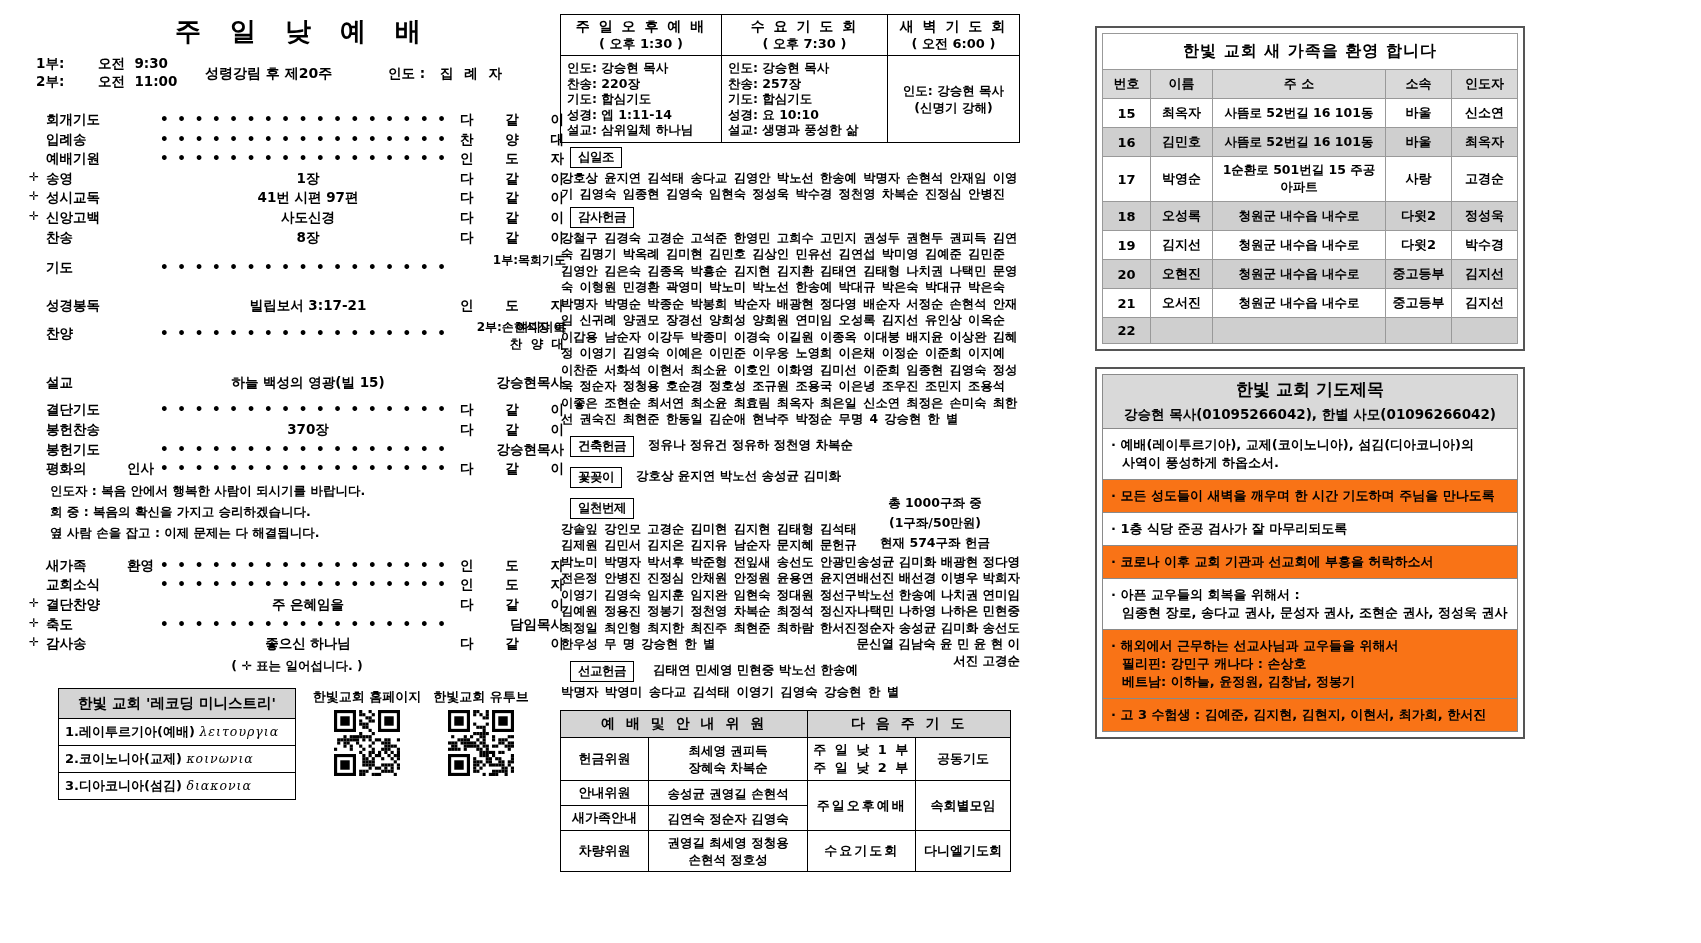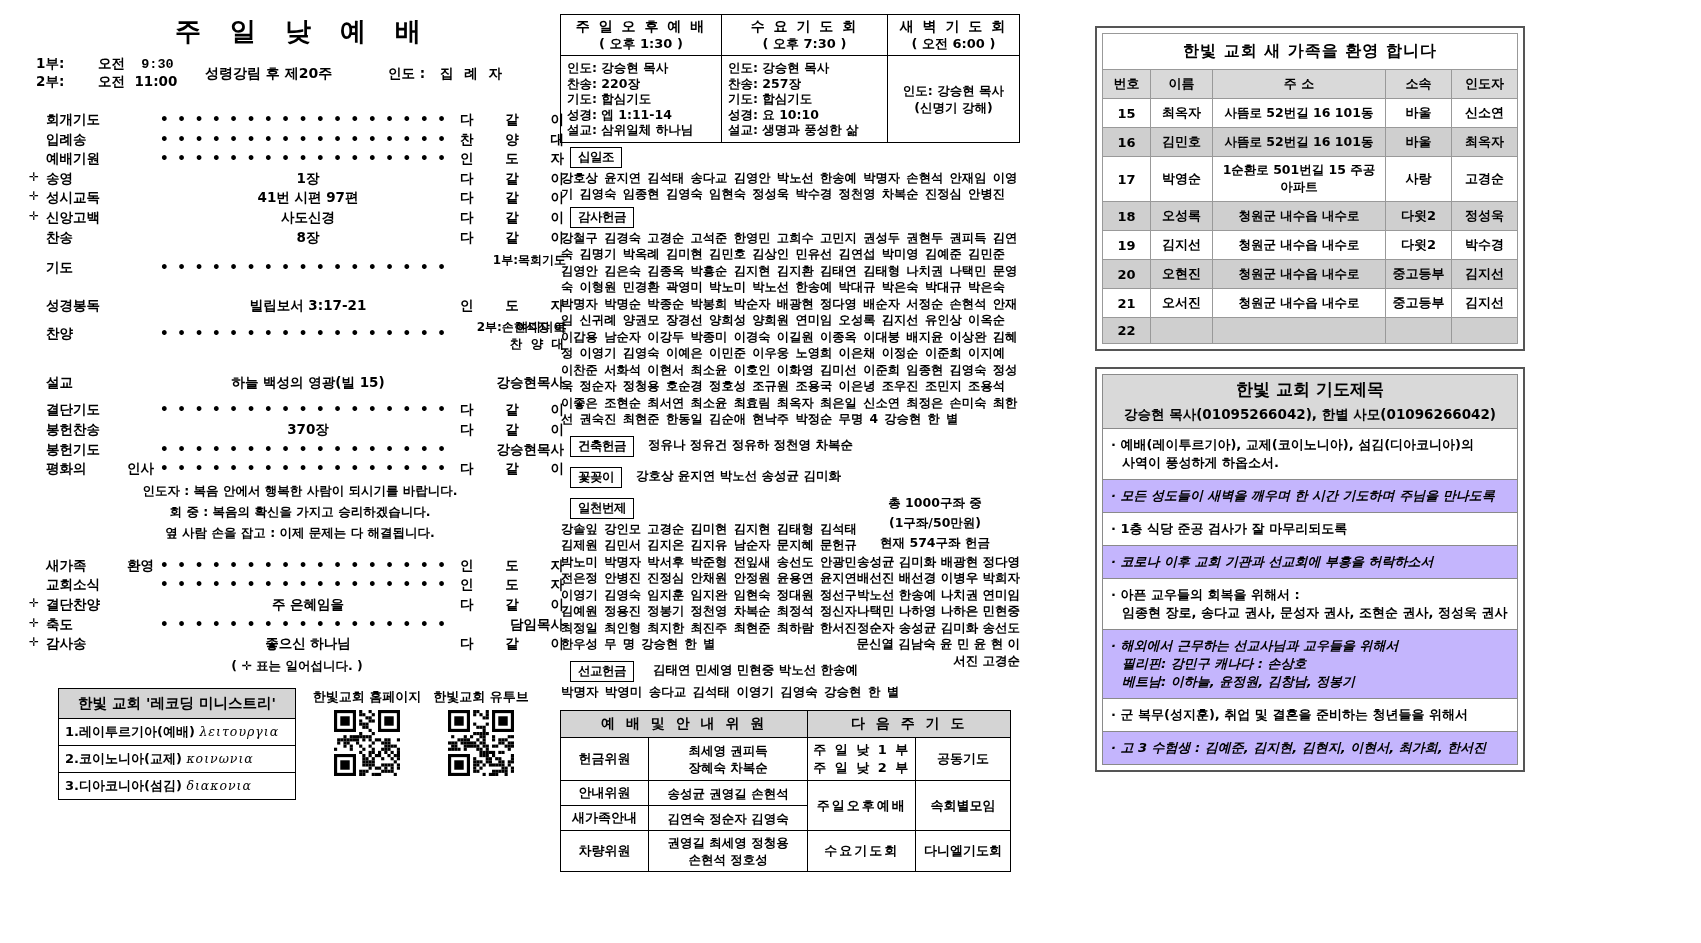--- a/index.html
+++ b/index.html
@@ -19,21 +19,21 @@
   .col-right  { position:absolute; left:1095px; top:26px; width:430px;  height:800px; }
 
   
   .wtitle {
     text-align:center; font-weight:bold; font-size:26px; letter-spacing:10px;
     margin:6px 0 2px 36px;
   }
   .wsub { position:relative; height:42px; font-size:13.5px; font-weight:bold; margin-top:6px;}
   .wsub .t1 { position:absolute; left:16px; top:0px; }
   .wsub .t2 { position:absolute; left:16px; top:18px; }
-  .wsub .v1 { position:absolute; left:78px; top:0px;font-family:Liberation Mono, monospace; }
+  .wsub .v1 { position:absolute; left:78px; top:0px; }
   .wsub .v2 { position:absolute; left:78px; top:18px; }
   .wsub .season { position:absolute; left:185px; top:10px; font-size:14px;}
   .wsub .leadlbl { position:absolute; left:368px; top:10px; }
   .wsub .leadval { position:absolute; left:420px; top:10px; letter-spacing:3px;}
 
   .order { margin-top:14px; font-size:13.5px; font-weight:bold; }
   .orow { position:relative; height:19.6px; white-space:nowrap; }
   .orow .cross { position:absolute; left:9px; top:0; font-size:12px; }
   .orow .oname { position:absolute; left:26px; top:0; width:108px; text-align:justify;
                  text-align-last:justify; letter-spacing:0px; }
@@ -45,21 +45,21 @@
   .orow .owho  { position:absolute; left:440px; top:0; width:104px; text-align:justify;
                  text-align-last:justify; }
   .orow .owho.nosp { text-align-last:right; text-align:left;font-family:Liberation Serif, serif;}
   .orow.tall { height:38px; }
   .orow .who2a { position:absolute; left:404px; top:-7px; width:142px; text-align:right; font-size:12px;}
   .orow .who2b { position:absolute; left:404px; top:13px; width:142px; text-align:right; font-size:12px;margin-top:47px;}
   .orow .who2c { position:absolute; left:418px; top:-6px; width:128px; text-align:right; font-size:12.5px;}
   .orow .who2d { position:absolute; left:418px; top:11px; width:128px; text-align:right; font-size:12.5px; letter-spacing:2px;}
   .gap6 { height:8px; }
   .gap10 { height:11px; }
-  .respon { font-size:12.5px; font-weight:bold; text-align:center; margin-left:30px; line-height:21px; }
+  .respon { font-size:12.5px; font-weight:bold; margin-left:30px; line-height:21px; }
   .footnote { text-align:center; font-size:12.5px; font-weight:bold; margin-top:3px; margin-left:24px;}
 
   
   .bottom-left { position:absolute; left:38px; top:680px; width:500px; }
   .rec-table { border-collapse:collapse; width:238px; float:left;border-radius:20px; }
   .rec-table td { border:1.5px solid #000; font-size:13px; font-weight:bold; padding:4px 6px; }
   .rec-table td.hd { background:#d4d4d4; text-align:center; font-size:14.5px; padding:5px; }
   .gk { font-family:"DejaVu Serif","Liberation Serif",serif; font-style:italic; font-weight:normal; font-size:12.5px; letter-spacing:1px;}
   .qr-wrap { float:left; margin-left:14px; }
   .qr-item { float:left; width:114px; text-align:center; }
@@ -108,21 +108,21 @@
   .nf-table tbody tr:nth-child(even) td { background:#cfcfcf; }
   .nf-table td.addr { font-weight:bold; font-size:12.5px; }
   .nf-c1 { width:48px; } .nf-c2 { width:62px; } .nf-c4 { width:66px; } .nf-c5 { width:66px; }
 
   .pr-wrap { border:2px solid #555; margin-top:16px; padding:5px; }
   .pr-table { border-collapse:collapse; width:100%; }
   .pr-table td { border:1px solid #8a8a8a; font-size:13px; font-weight:bold; padding:7px 8px;
                  line-height:18px; text-align:left; }
   .pr-table td.ttl { background:#d9d9d9; text-align:center; font-size:17px; padding:5px; border-bottom:none;}
   .pr-table td.sub { background:#d9d9d9; text-align:center; font-size:13.5px; padding:2px 8px 5px; border-top:none;}
-  .pr-table tr.alt td { background:#c4b5fd;font-style:italic; }
+  .pr-table tr.alt td { background:#f97316; }
   .pr-table .ind { display:block; padding-left:11px; }
 </style>
 </head>
 <body>
 
 <div class="page">
 
   <div class="col-left">
     <div class="wtitle">주  일  낮  예  배</div>
 
@@ -783,25 +783,20 @@
                 <span class="ind">임종현 장로, 송다교 권사, 문성자 권사, 조현순 권사, 정성욱 권사</span>
               </td>
             </tr>
             <tr class="alt">
               <td>
                 <div>· 해외에서 근무하는 선교사님과 교우들을 위해서</div>
                 <span class="ind">필리핀: 강민구   캐나다 : 손상호</span>
                 <span class="ind">베트남: 이하늘, 윤정원, 김창남, 정봉기</span>
               </td>
             </tr>
-            <tr>
-              <td>
-                <div>· 군 복무(성지훈), 취업 및 결혼을 준비하는 청년들을 위해서</div>
-              </td>
-            </tr>
             <tr class="alt">
               <td>
                 <div>· 고 3 수험생 : 김예준, 김지현, 김현지, 이현서, 최가희, 한서진</div>
               </td>
             </tr>
           </tbody>
       </table>
     </div>
   </div>
 

